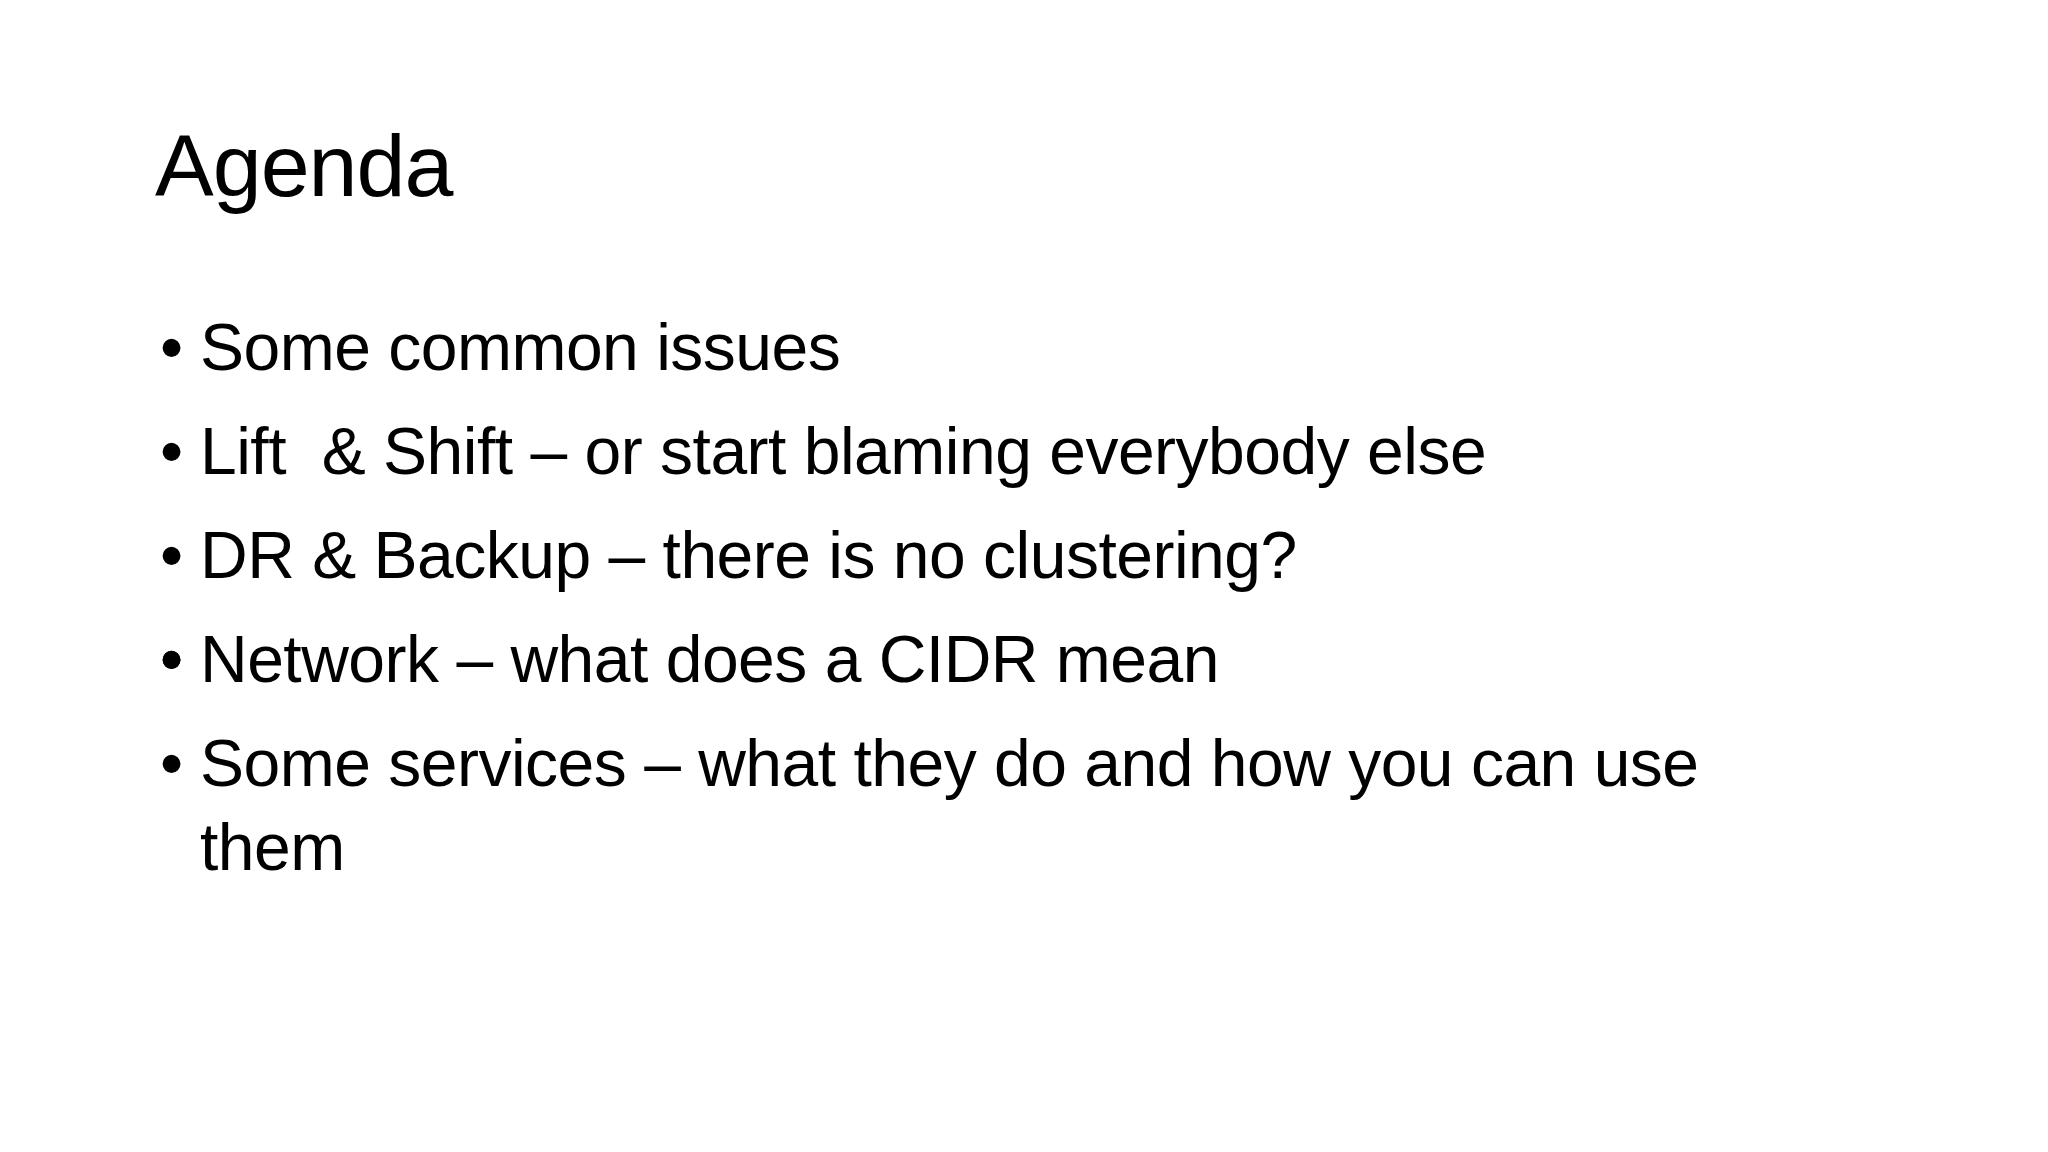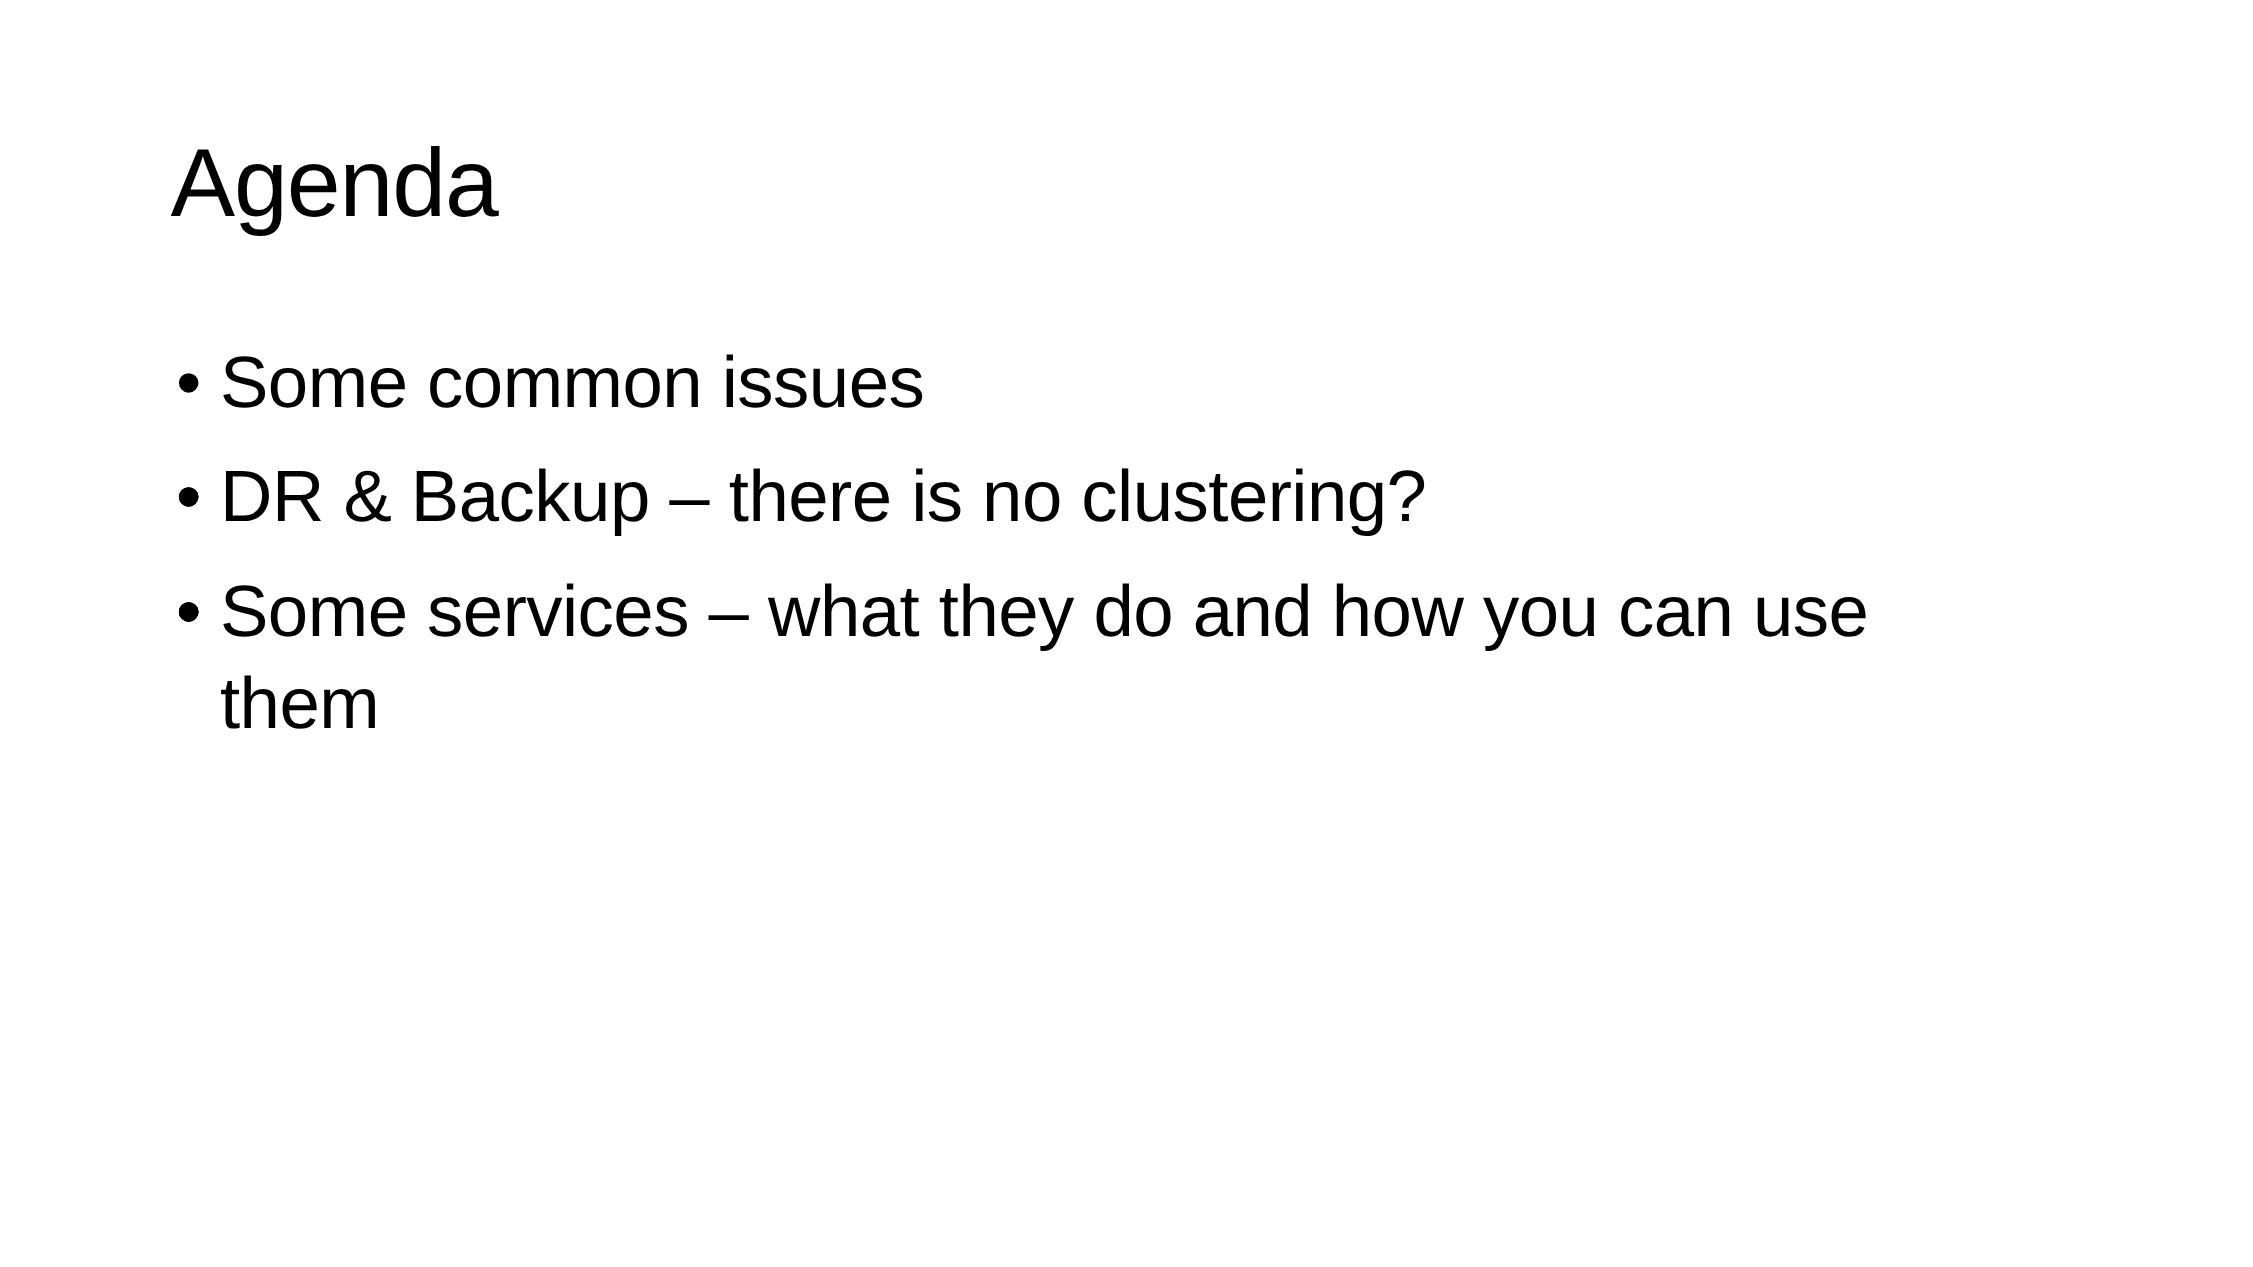--- a/index.html
+++ b/index.html
@@ -72,33 +72,35 @@
 
   <ul class="agenda-list">
 
       <li>
         <span class="bullet">•</span>
         <span class="txt">Some common issues</span>
       </li>
 
       <li>
         <span class="bullet">•</span>
+        <span class="txt">Lift  &amp; Shift – or start blaming everybody else</span>
       </li>
 
       <li>
         <span class="bullet">•</span>
         <span class="txt">DR &amp; Backup – there is no clustering?</span>
       </li>
 
       <li>
         <span class="bullet">•</span>
       </li>
 
       <li>
         <span class="bullet">•</span>
+        <span class="txt">Network – what does a CIDR mean</span>
       </li>
 
       <li>
         <span class="bullet">•</span>
         <span class="txt">Some services – what they do and how you can use them</span>
       </li>
     </ul>
 </div>
 
 </body></html>

